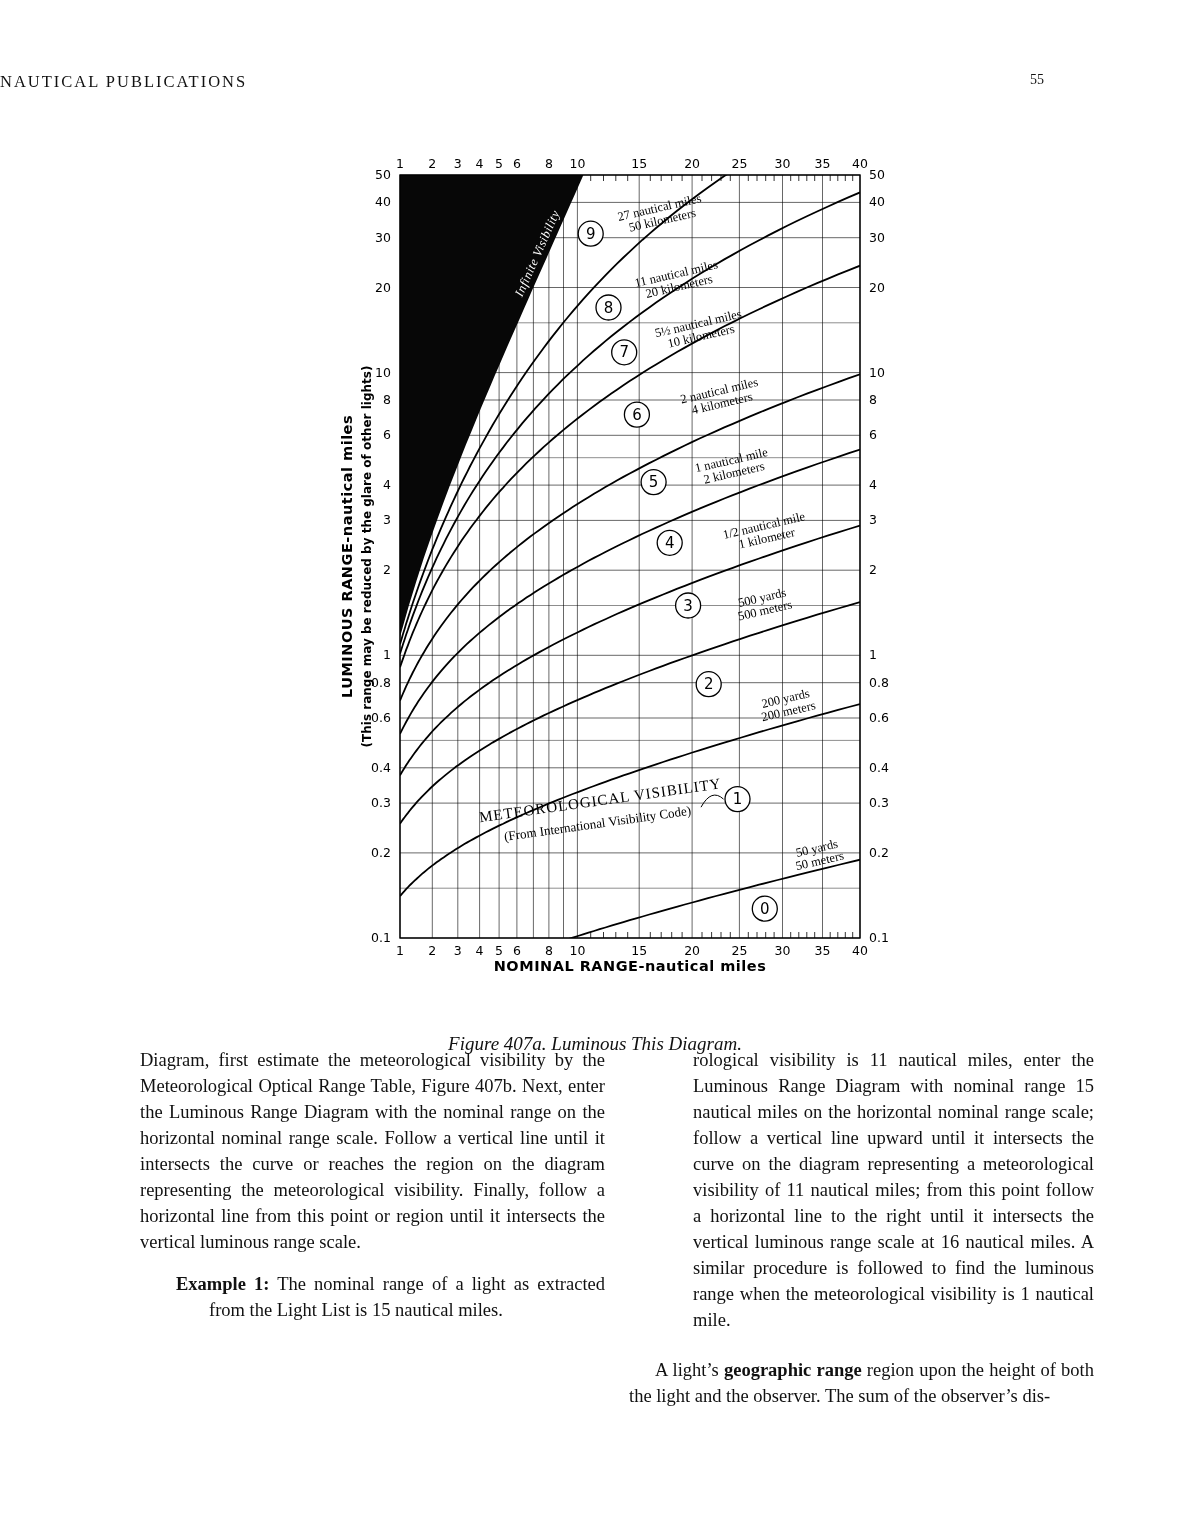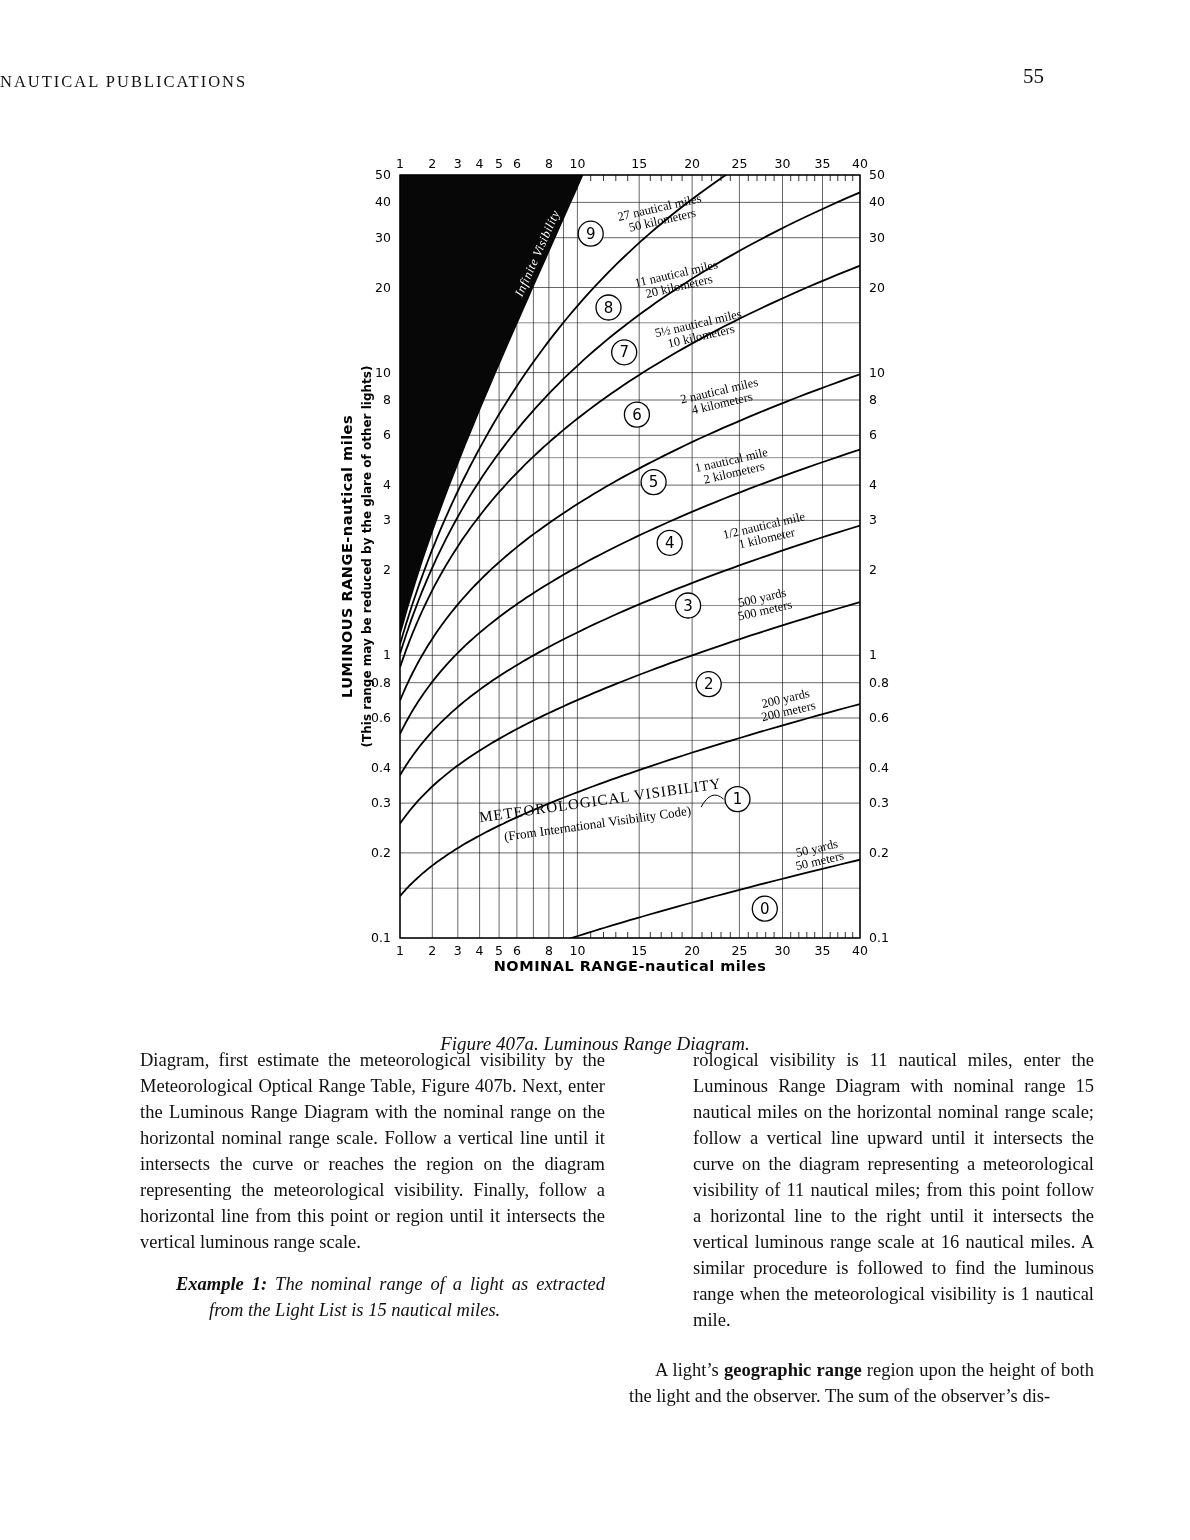--- a/index.html
+++ b/index.html
@@ -1,24 +1,24 @@
 <!DOCTYPE html>
 <html><head>
 <meta charset="utf-8">
 <style>
   * { margin:0; padding:0; box-sizing:border-box; }
   html,body { width:1190px; height:1540px; }
   body { background:#ffffff; font-family:"Liberation Serif", serif; color:#111; position:relative; overflow:hidden; }
   .header-title { position:absolute; top:72px; left:0; width:100%; text-align:left; font-size:16.5px; letter-spacing:2px; }
-  .page-number { position:absolute; top:64px; right:146px; font-size:21px; }
+  .page-number { position:absolute; top:72px; right:146px; font-size:14px; }
   #chart-svg { position:absolute; left:0; top:0; }
   .caption { position:absolute; top:1033px; left:0; width:100%; text-align:center; font-style:italic; font-size:19px; }
   .columns { position:absolute; top:1047px; left:140px; width:962px; display:flex; gap:24px; }
   .col { width:465px; font-size:18.5px; line-height:26px; text-align:justify; }
-  .example-block { margin-top:16px; margin-left:36px; font-style:italic; }
+  .example-block { margin-top:16px; margin-left:36px; }
   .hang { padding-left:33px; text-indent:-33px; }
   .lbl { font-weight:bold; }
   .sol-cont { margin-left:64px; }
   .answers { margin-left:28px; font-style:italic; margin-top:1px; }
   .closing { margin-top:24px; text-indent:26px; }
 
   
   text { font-family:"DejaVu Sans", sans-serif; fill:#000; }
   .tick-label { font-size:12.5px; }
   .axis-title { font-size:14.5px; font-weight:bold; letter-spacing:.5px; }
@@ -278,21 +278,21 @@
     </g>
     <text x="630.0" y="971" class="axis-title" text-anchor="middle">NOMINAL RANGE-nautical miles</text>
     <g transform="translate(352,556.5) rotate(-90)">
       <text class="axis-title" text-anchor="middle">LUMINOUS RANGE-nautical miles</text>
     </g>
     <g transform="translate(371,556.5) rotate(-90)">
       <text class="axis-title-sub" text-anchor="middle">(This range may be reduced by the glare of other lights)</text>
     </g>
   </svg>
 
-<div class="caption">Figure 407a. Luminous Range Diagram.</div>
+<div class="caption">Figure 407a. Luminous This Diagram.</div>
 
 <div class="columns">
   <div class="col">
     <p>Diagram, first estimate the meteorological visibility by the Meteorological Optical Range Table, Figure 407b. Next, enter the Luminous Range Diagram with the nominal range on the horizontal nominal range scale. Follow a vertical line until it intersects the curve or reaches the region on the diagram representing the meteorological visibility. Finally, follow a horizontal line from this point or region until it intersects the vertical luminous range scale.</p>
     <div class="example-block">
       <div class="hang"><span class="lbl">Example 1:</span> <span>The nominal range of a light as extracted from the Light List is 15 nautical miles.</span></div>
     </div>
   </div>
   <div class="col">
     <p class="sol-cont">rological visibility is 11 nautical miles, enter the Luminous Range Diagram with nominal range 15 nautical miles on the horizontal nominal range scale; follow a vertical line upward until it intersects the curve on the diagram representing a meteorological visibility of 11 nautical miles; from this point follow a horizontal line to the right until it intersects the vertical luminous range scale at 16 nautical miles. A similar procedure is followed to find the luminous range when the meteorological visibility is 1 nautical mile.</p>

